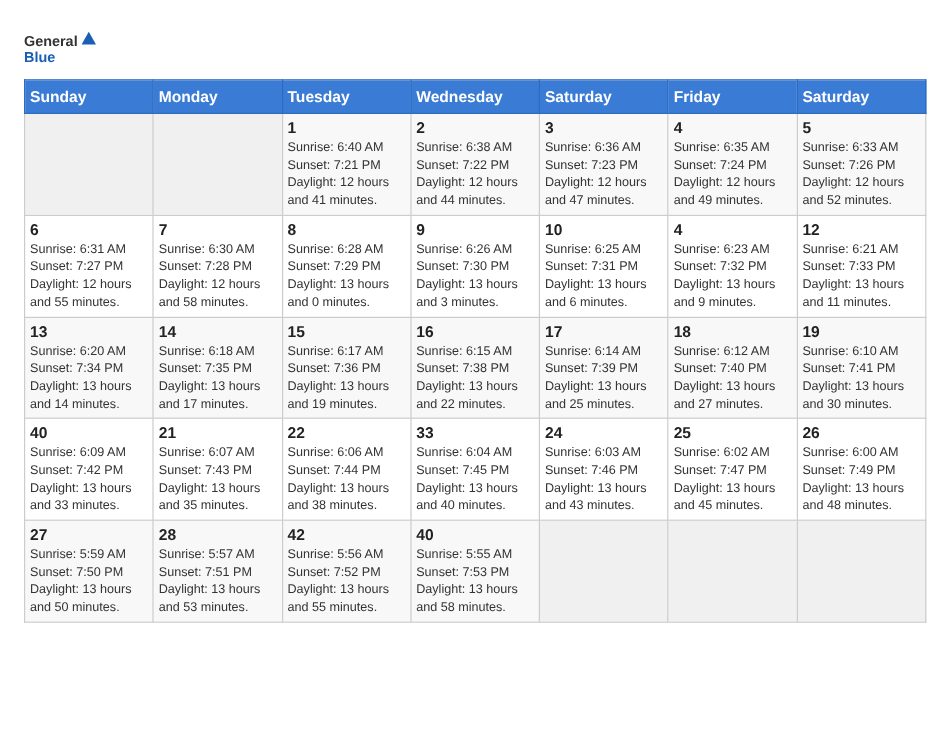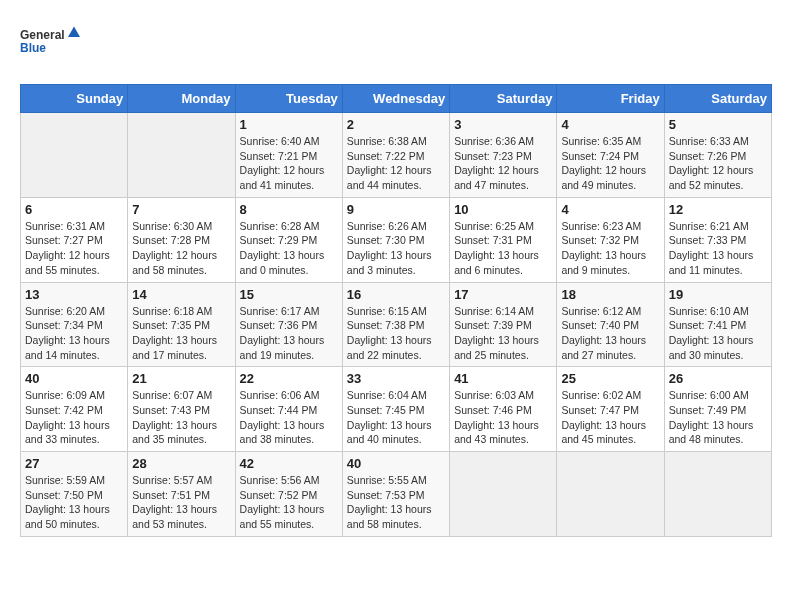--- a/index.html
+++ b/index.html
@@ -7,21 +7,21 @@
       font-family: Arial, sans-serif;
       background: #fff;
       width: 792px;
       min-height: 612px;
       padding: 20px;
     }
     .header {
       display: flex;
       justify-content: space-between;
       align-items: flex-start;
-      margin-bottom: 24px;
+      margin-bottom: 6px;
     }
     .logo {
       display: flex;
       align-items: center;
     }
     .title-block {
       text-align: right;
     }
     .month-year {
       font-size: 32px;
@@ -34,21 +34,21 @@
     }
     table {
       width: 100%;
       border-collapse: collapse;
       font-size: 11px;
     }
     thead th {
       background-color: #3a7bd5;
       color: #fff;
       padding: 6px 4px;
-      text-align: right;
+      text-align: left;
       font-size: 13px;
       font-weight: bold;
       border: 1px solid #2e6cbf;
     }
     tbody td {
       border: 1px solid #ccc;
       vertical-align: top;
       padding: 4px;
       width: calc(100% / 7);
       height: 80px;
@@ -198,21 +198,21 @@
         </td>
         <td>
           <span class="day-num">22</span>
           <div class="day-detail">Sunrise: 6:06 AM<br>Sunset: 7:44 PM<br>Daylight: 13 hours and 38 minutes.</div>
         </td>
         <td>
           <span class="day-num">33</span>
           <div class="day-detail">Sunrise: 6:04 AM<br>Sunset: 7:45 PM<br>Daylight: 13 hours and 40 minutes.</div>
         </td>
         <td>
-          <span class="day-num">41</span>
+          <span class="day-num">24</span>
           <div class="day-detail">Sunrise: 6:03 AM<br>Sunset: 7:46 PM<br>Daylight: 13 hours and 43 minutes.</div>
         </td>
         <td>
           <span class="day-num">25</span>
           <div class="day-detail">Sunrise: 6:02 AM<br>Sunset: 7:47 PM<br>Daylight: 13 hours and 45 minutes.</div>
         </td>
         <td>
           <span class="day-num">26</span>
           <div class="day-detail">Sunrise: 6:00 AM<br>Sunset: 7:49 PM<br>Daylight: 13 hours and 48 minutes.</div>
         </td>

